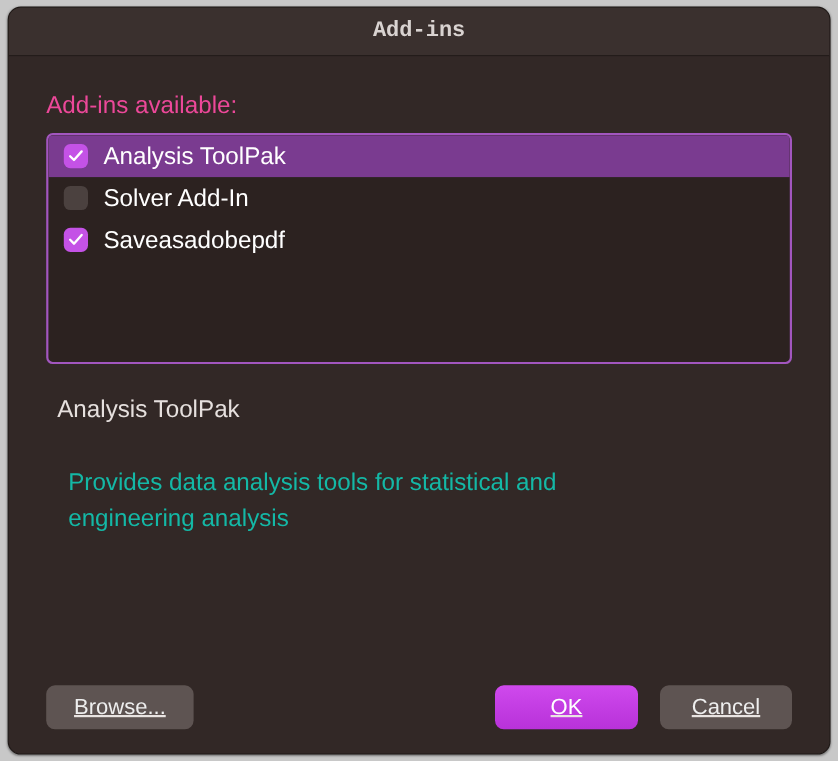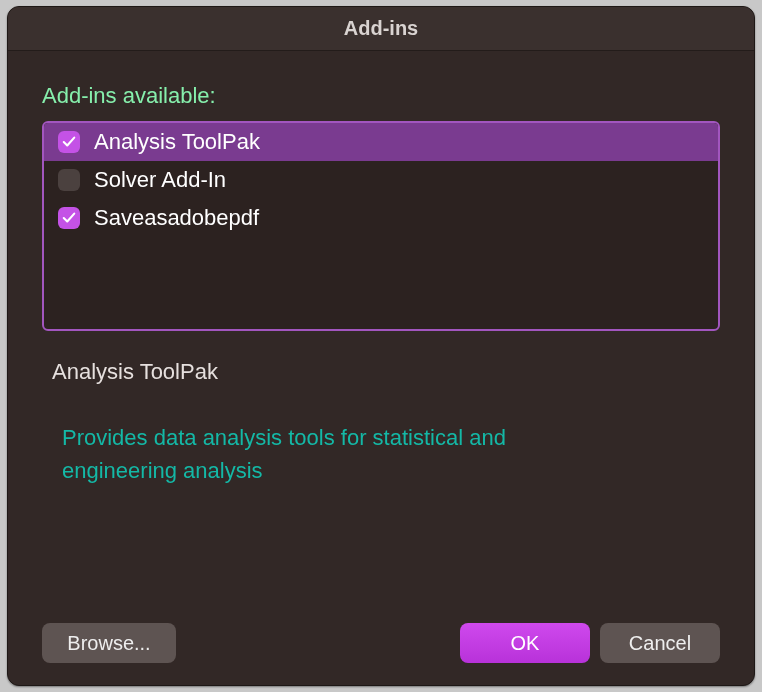--- a/index.html
+++ b/index.html
@@ -37,35 +37,36 @@
       align-items: center;
       justify-content: center;
       background: #3a302e;
       border-bottom: 1px solid #231c1a;
     }
 
     .titlebar-title {
       color: #d9d3d1;
       font-size: 20px;
       font-weight: 600;
+      font-family: Liberation Mono, monospace;
     }
 
     .content {
       flex: 1;
       padding: 32px 34px 22px 34px;
       display: flex;
       flex-direction: column;
       color: #e9e4e2;
     }
 
     .label {
       font-size: 22px;
       font-weight: 400;
       margin-bottom: 12px;
-      color: #86efac;
+      color: #ec4899;
     }
 
     .listbox {
       border: 2px solid #a256bf;
       border-radius: 6px;
       background: #2c2220;
       height: 210px;
       overflow: auto;
     }
 
@@ -124,21 +125,22 @@
       max-width: 560px;
       font-size: 22px;
       line-height: 1.5;
       color: #14b8a6;
     }
 
     .button-row {
       margin-top: auto;
       display: flex;
       align-items: center;
-      gap: 10px;
+      gap: 20px;
+      text-decoration: underline;
     }
 
     .spacer { flex: 1; }
 
     .btn {
       height: 40px;
       border-radius: 8px;
       border: none;
       font-size: 20px;
       font-weight: 400;

